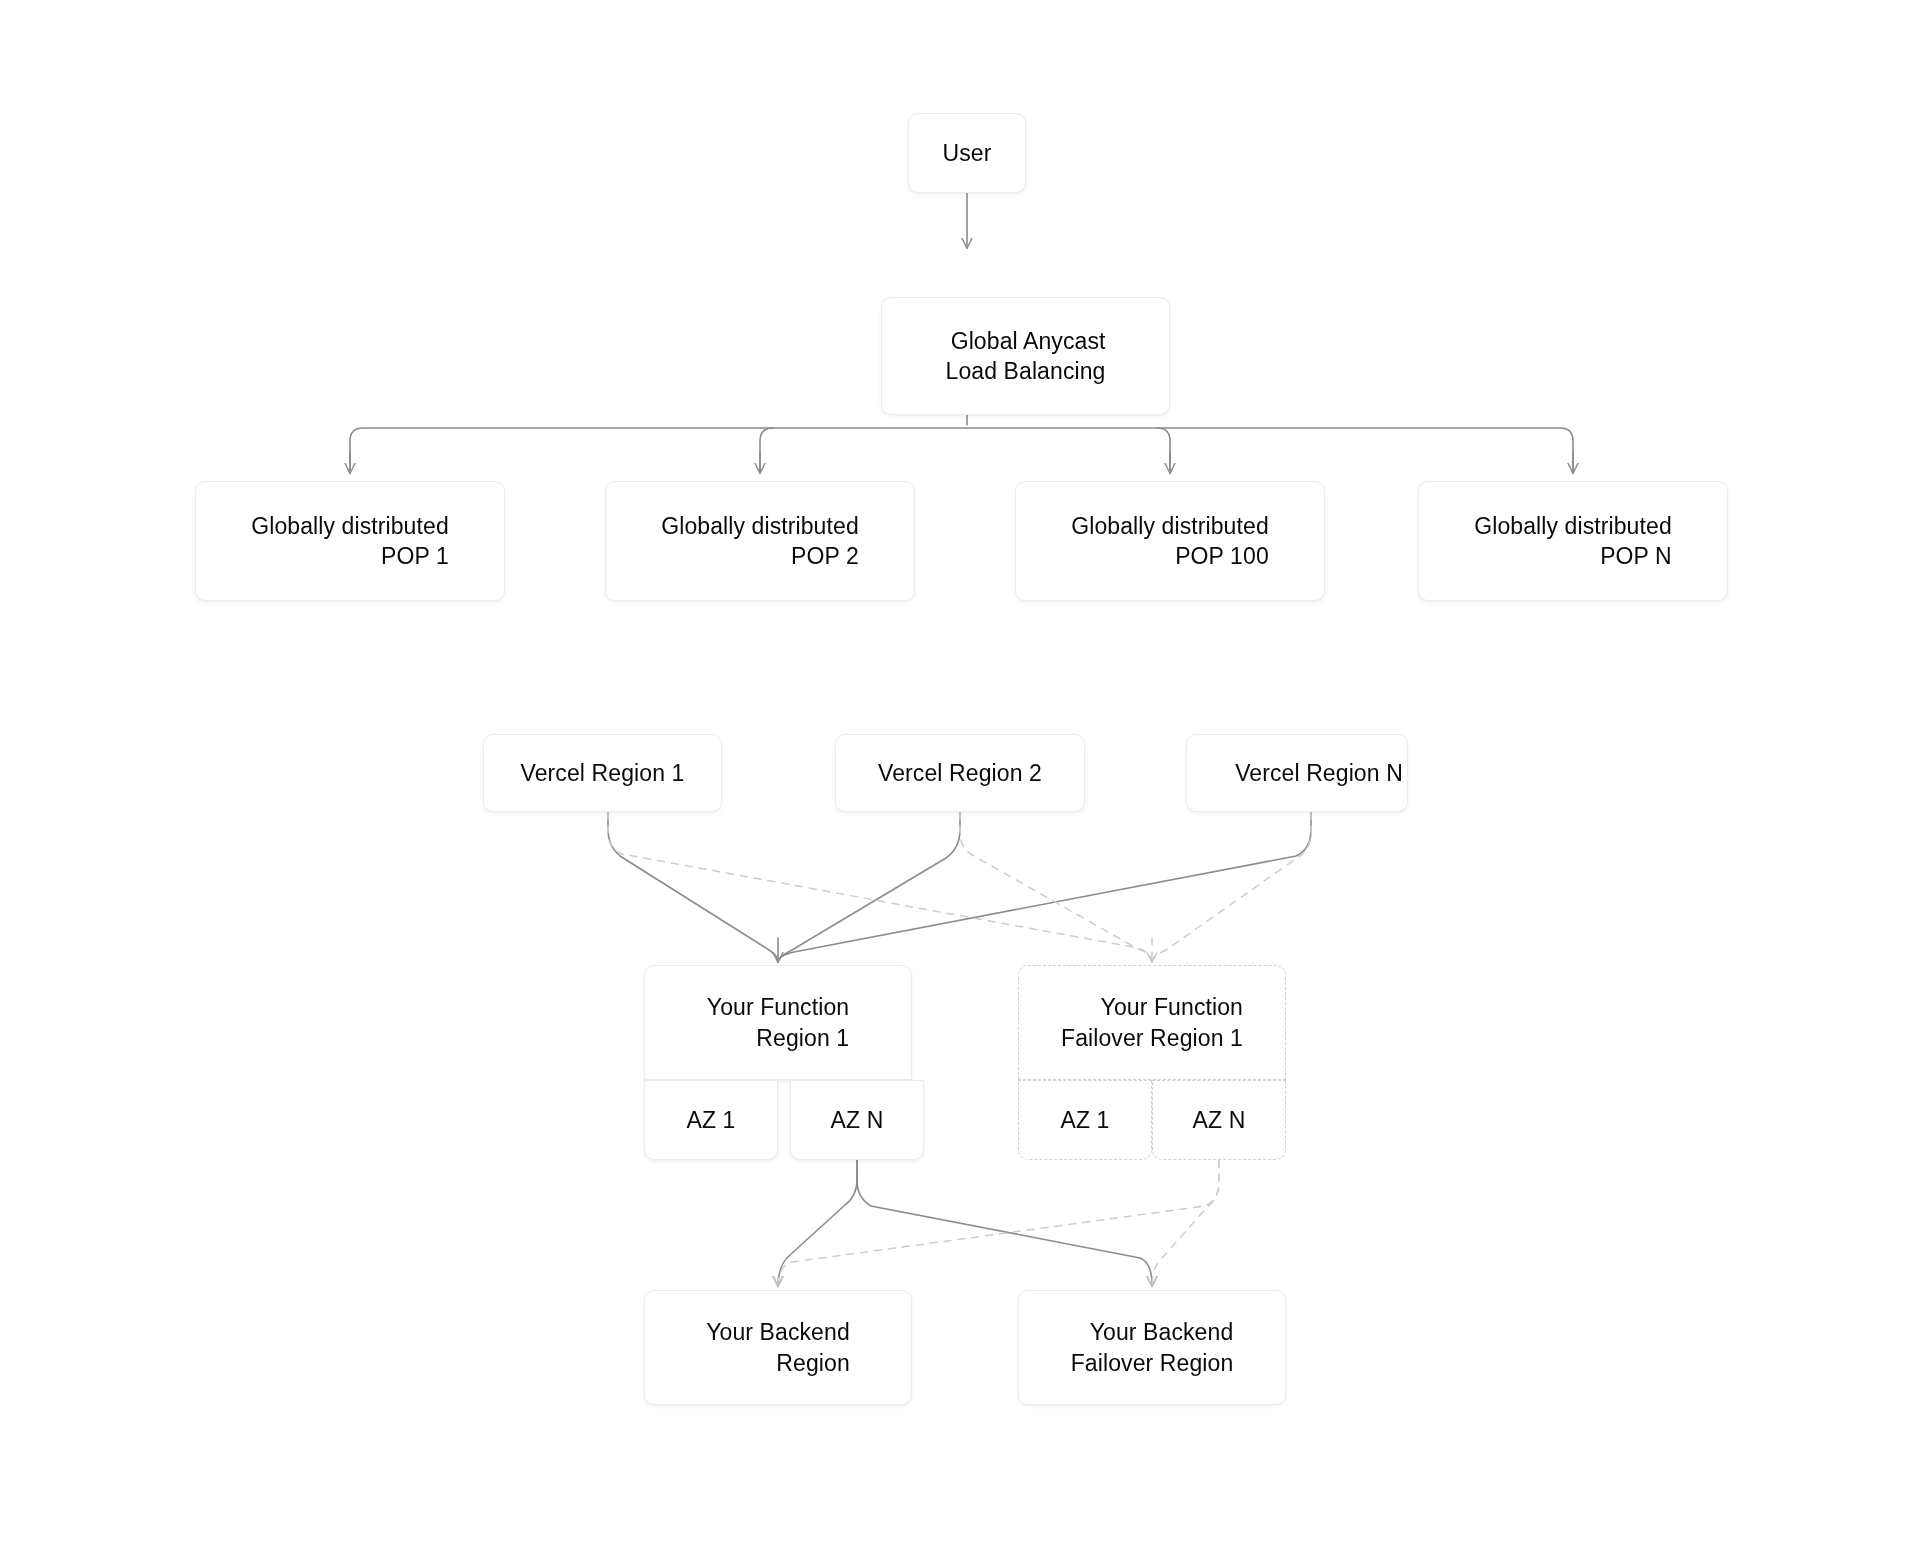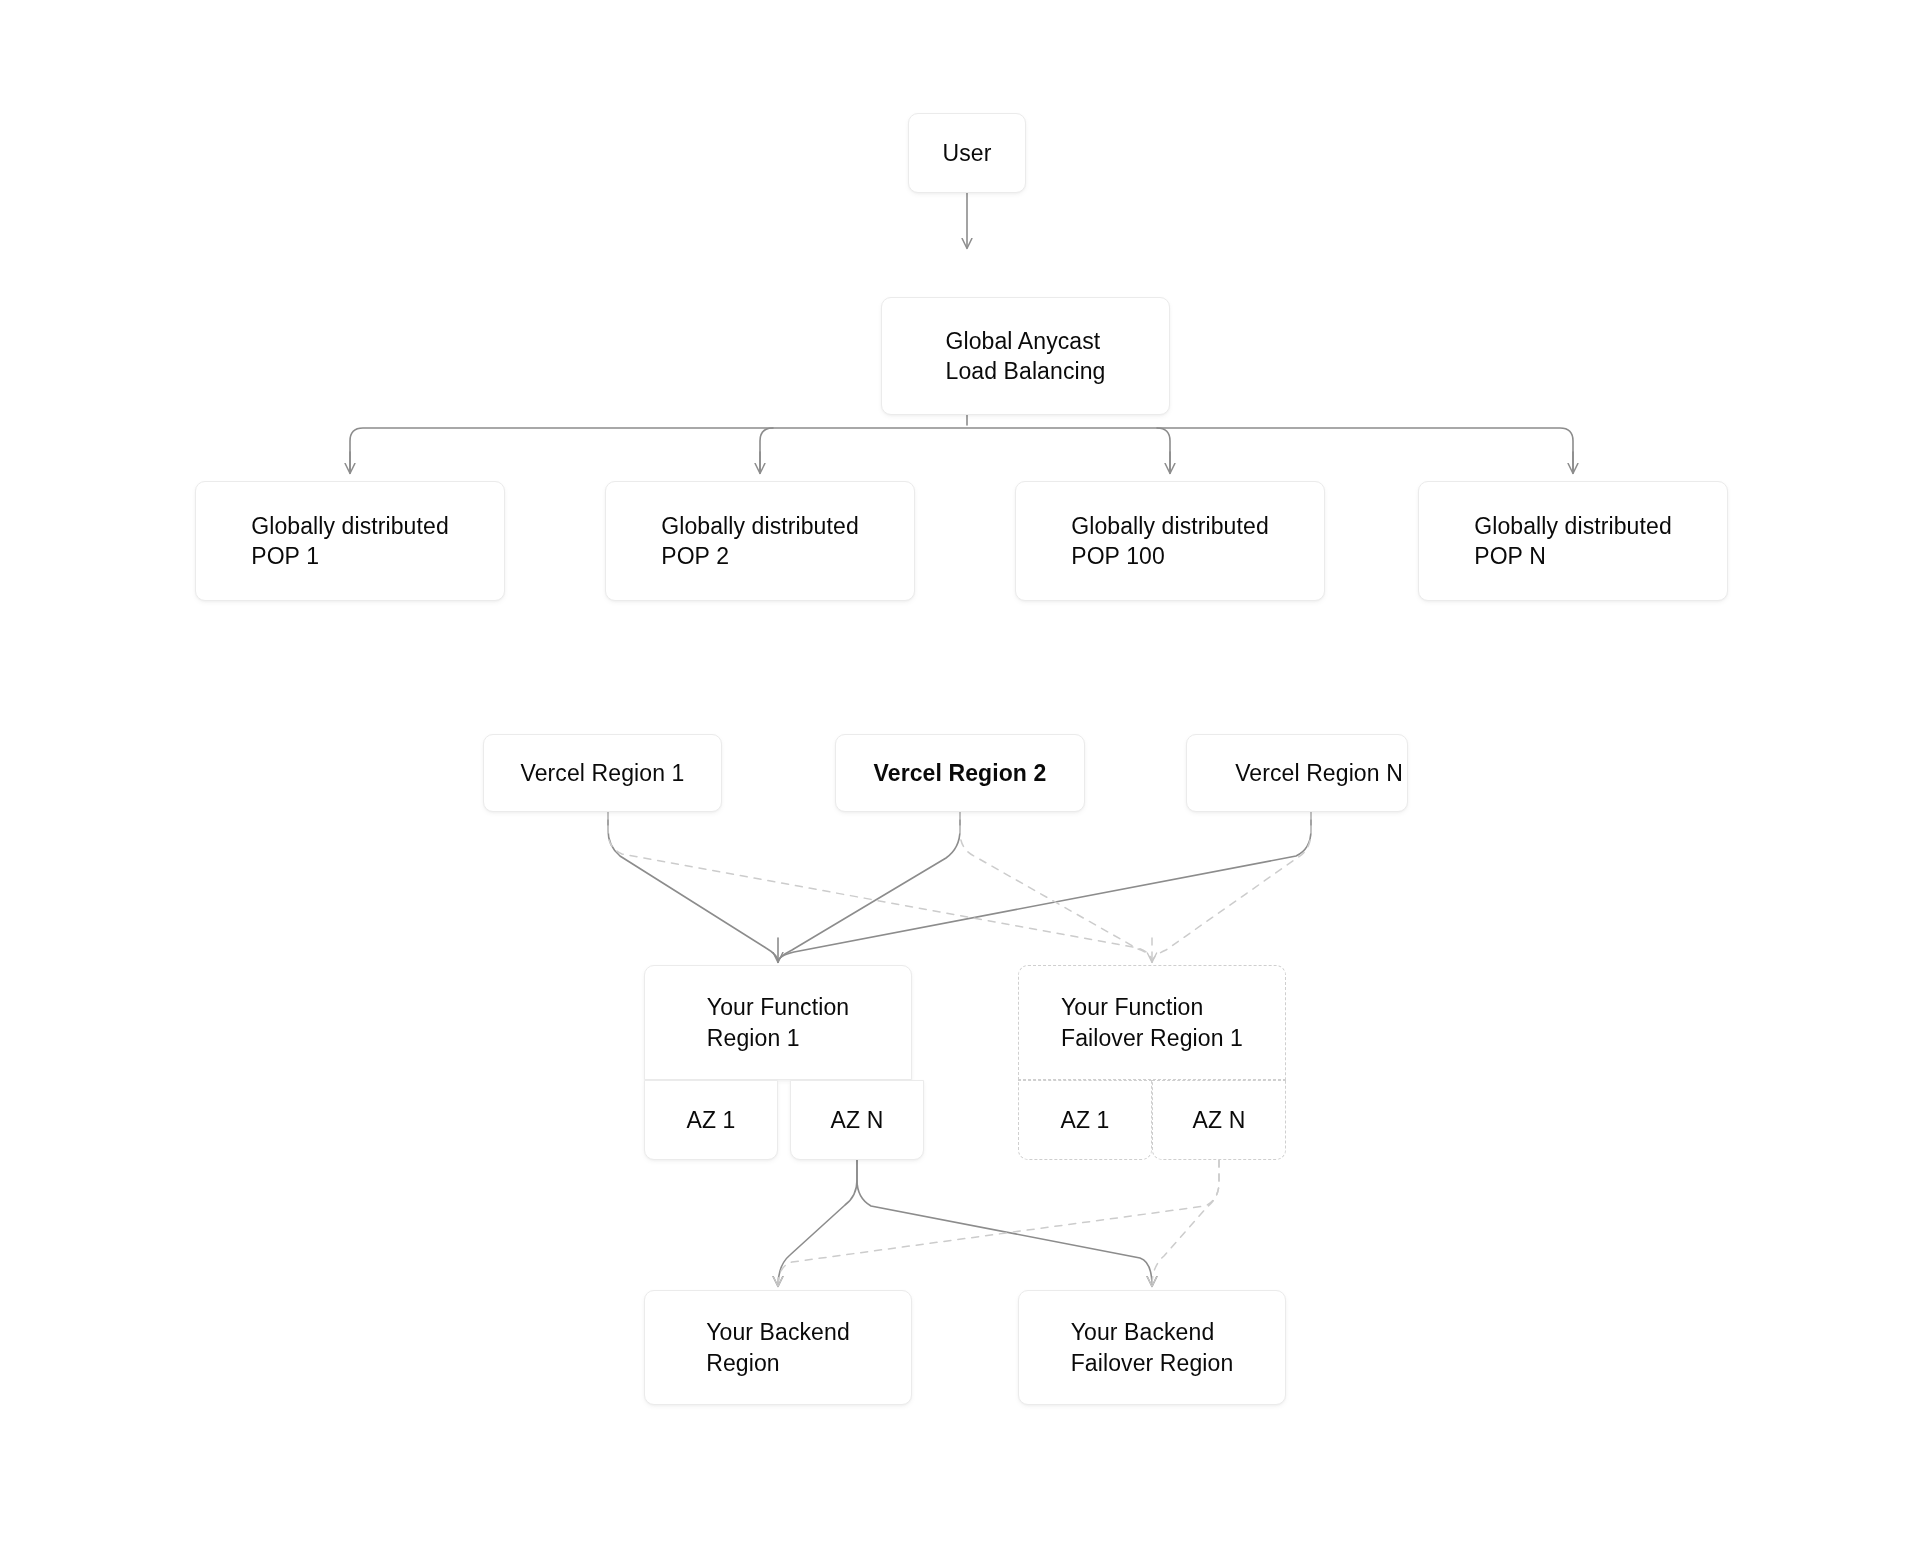--- a/index.html
+++ b/index.html
@@ -27,21 +27,21 @@
     pointer-events: none;
   }
 
   
   .node {
     position: absolute;
     box-sizing: border-box;
     display: flex;
     align-items: center;
     justify-content: center;
-    text-align: left;
+    text-align: right;
     background: #ffffff;
     border: 1px solid #ebebeb;
     border-radius: 10px;
     color: #0a0a0a;
     font-size: 23px;
     line-height: 1.32;
     letter-spacing: 0.1px;
     box-shadow: 0 2px 5px rgba(0,0,0,0.045), 0 1px 2px rgba(0,0,0,0.03);
     z-index: 3;
   }
@@ -75,21 +75,21 @@
   #anycast         { left: 881px;  top: 256px;  width: 289px; height: 118px; margin-top: 41px; }
 
   #pop1            { left: 195px;  top: 481px;  width: 310px; height: 120px; }
   #pop2            { left: 605px;  top: 481px;  width: 310px; height: 120px; }
   #pop100          { left: 1015px; top: 481px;  width: 310px; height: 120px; }
   #popN            { left: 1418px; top: 481px;  width: 310px; height: 120px; }
 
   #mesh            { left: 195px;  top: 597px;  width: 1533px; height: 124px; }
 
   #vr1             { left: 483px;  top: 734px;  width: 239px; height: 78px;  }
-  #vr2             { left: 835px;  top: 734px;  width: 250px; height: 78px; font-weight: bold;  }
+  #vr2             { left: 835px;  top: 734px;  width: 250px; height: 78px;  }
   #vrN             { left: 1186px; top: 734px;  width: 222px; height: 78px; padding-left: 44px;  }
 
   #fr1             { left: 644px;  top: 965px;  width: 268px; height: 115px; }
   #frf1            { left: 1018px; top: 965px;  width: 268px; height: 115px; }
 
   #az1a            { left: 644px;  top: 1080px; width: 134px; height: 80px;  }
   #azNa            { left: 790px;  top: 1080px; width: 134px; height: 80px;  }
   #az1b            { left: 1018px; top: 1080px; width: 134px; height: 80px;  }
   #azNb            { left: 1152px; top: 1080px; width: 134px; height: 80px;  }
 

